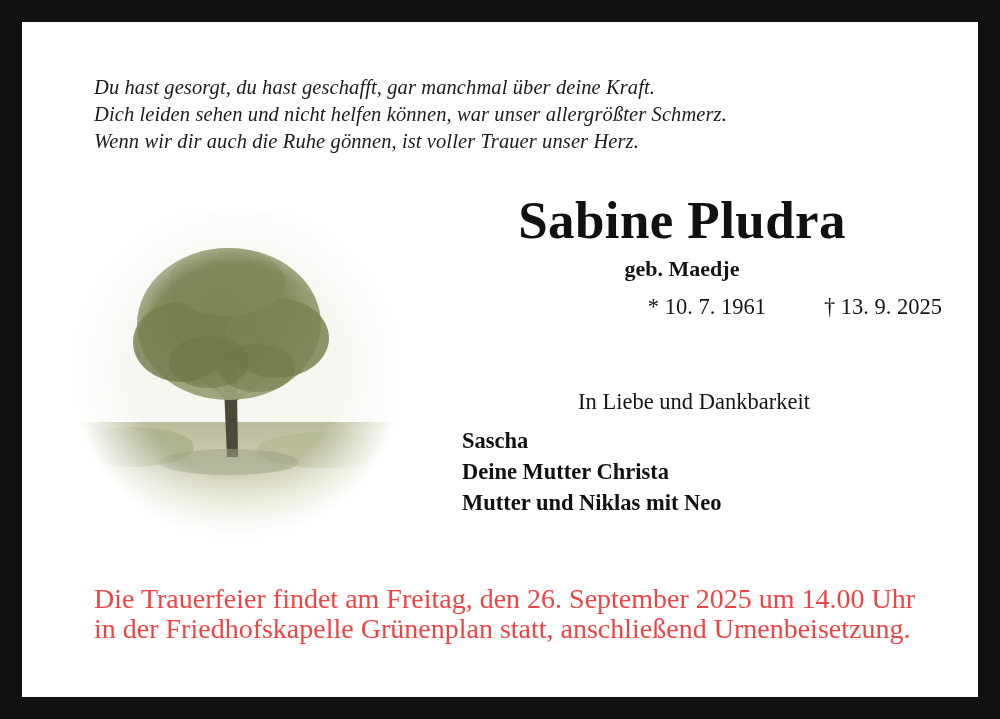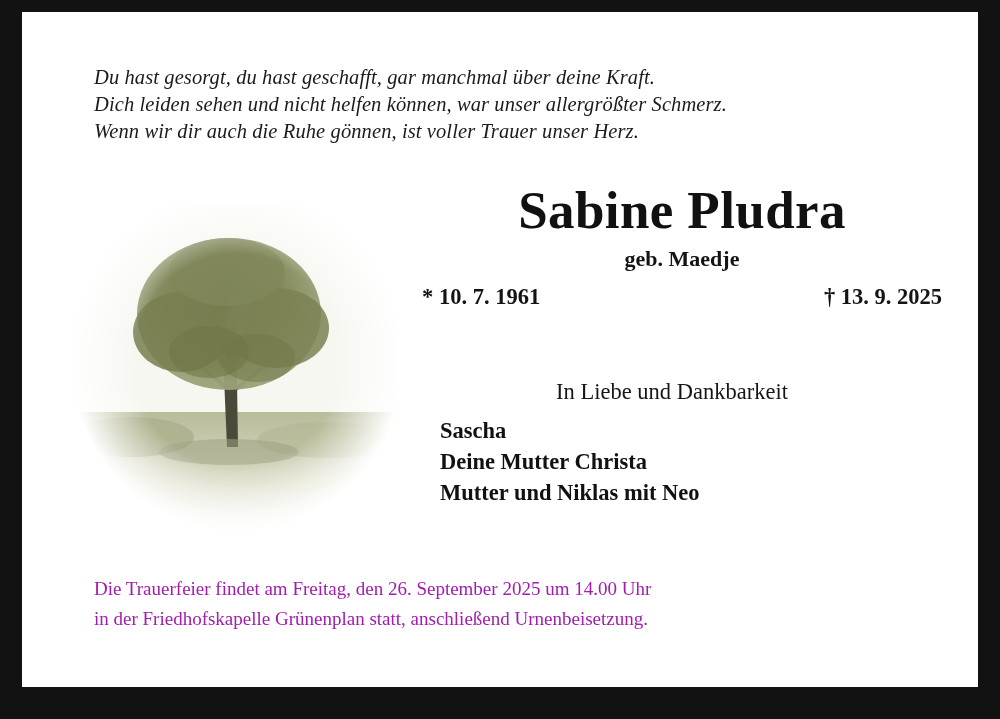--- a/index.html
+++ b/index.html
@@ -13,21 +13,21 @@
     font-family: "Liberation Serif", serif;
     color: #1a1a1a;
     overflow: hidden;
   }
   .page {
     position: relative;
     width: 1000px;
     height: 719px;
     background: #121212;
     box-sizing: border-box;
-    padding: 12px 22px 22px 22px;
+    padding: 22px 22px 22px 22px;
   }
   .card {
     position: relative;
     width: 956px;
     height: 675px;
     background: #ffffff;
     box-sizing: border-box;
     overflow: hidden;
   }
 
@@ -83,32 +83,31 @@
     font-weight: bold;
     line-height: 26px;
     color: #141414;
   }
   .dates {
     margin-top: 11px;
     font-size: 22.5px;
     line-height: 28px;
     color: #141414;
     display: flex;
-    justify-content: space-between;
+    justify-content: flex-end;
     gap: 58px;
-    font-weight: bold;
   }
   .date-item {
     white-space: nowrap;
   }
 
   
   .dedication {
     position: absolute;
-    left: 400px;
+    left: 422px;
     top: 365px;
     width: 500px;
   }
   .dedication-intro {
     font-size: 22.5px;
     line-height: 30px;
     color: #161616;
     text-align: center;
     margin-bottom: 8px;
   }
@@ -122,23 +121,23 @@
   }
 
   
   .service {
     position: absolute;
     left: 72px;
     top: 562px;
     width: 830px;
   }
   .service-line {
-    font-size: 19px;
+    font-size: 28px;
     line-height: 30px;
-    color: #a21caf;
+    color: #ef4444;
     white-space: nowrap;
   }
 </style>
 </head>
 <body>
 
 <div class="page">
   <div class="card">
 
     <div class="poem">

